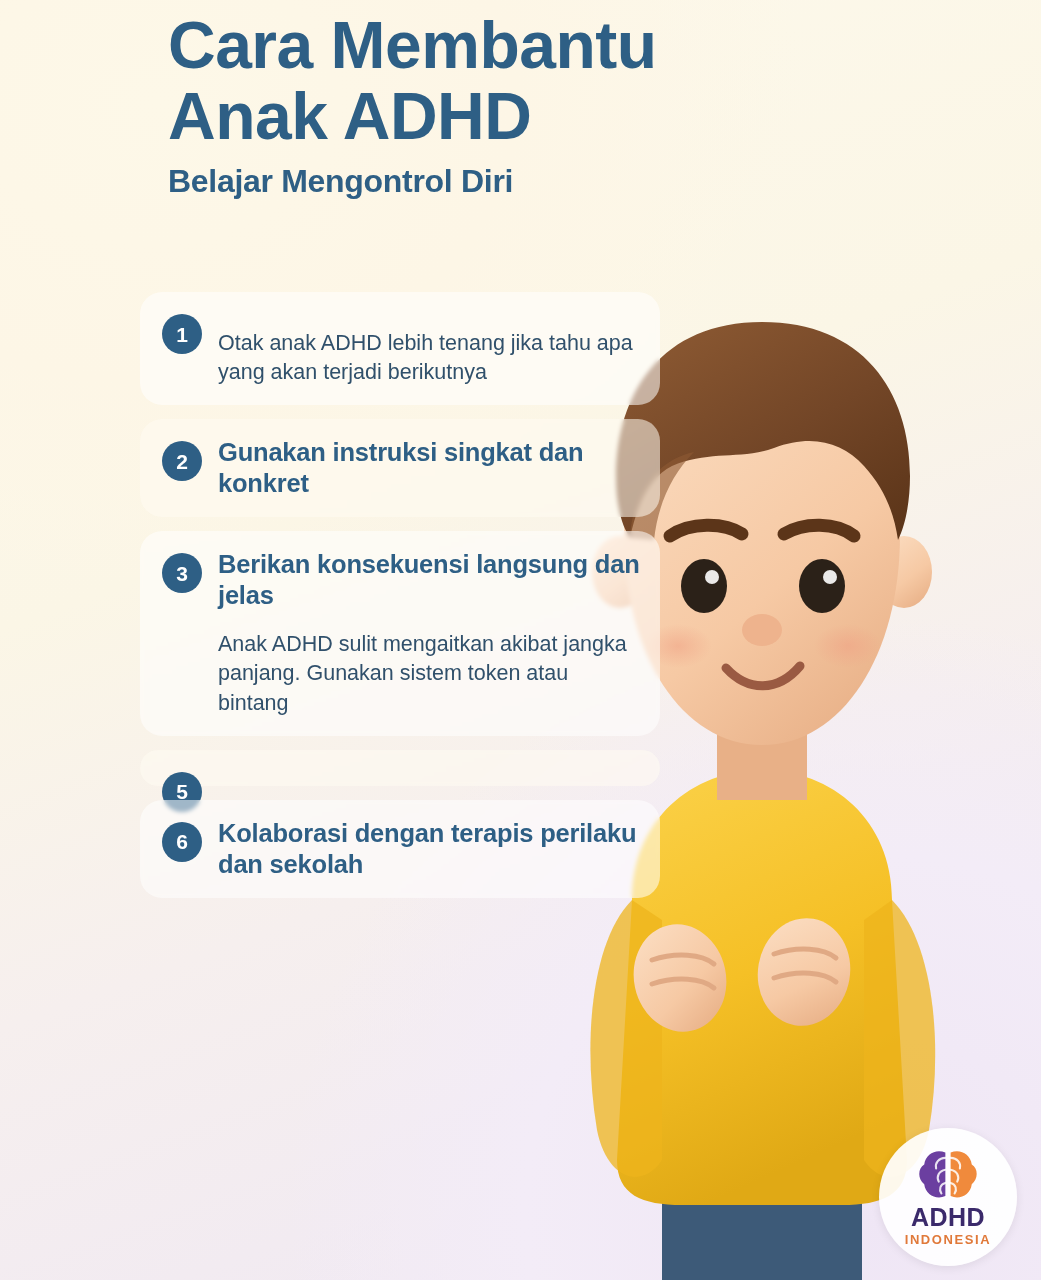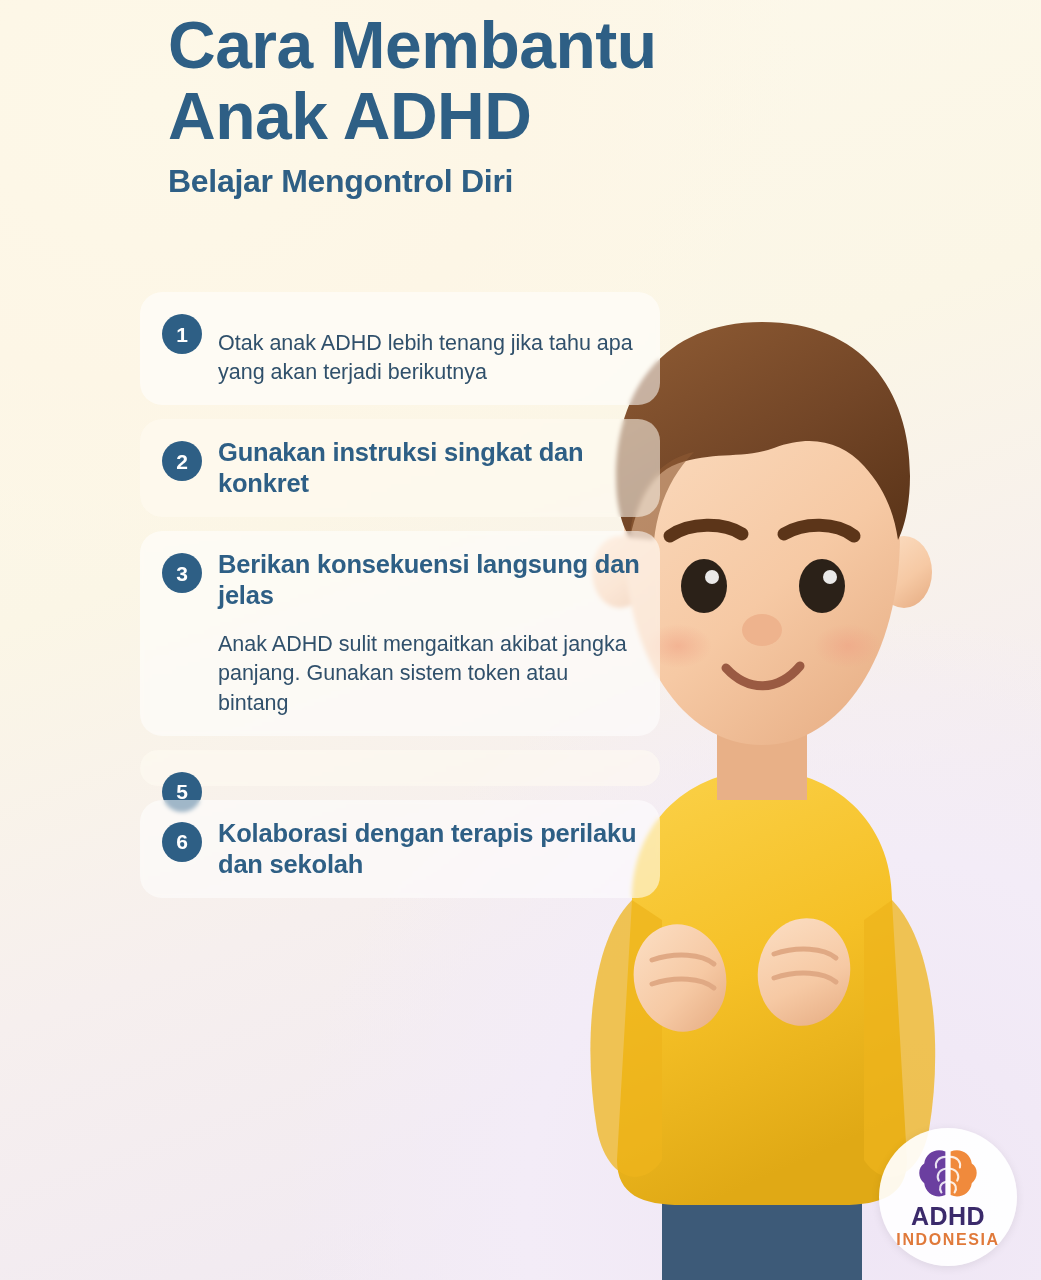--- a/index.html
+++ b/index.html
@@ -121,21 +121,21 @@
   }
   .logo-brain { width: 66px; height: 56px; margin-bottom: 2px; }
   .logo-text {
     font-size: 25px;
     font-weight: bold;
     color: #3b2a6b;
     letter-spacing: 0.5px;
     line-height: 1;
   }
   .logo-sub {
-    font-size: 16px;
+    font-size: 13px;
     font-weight: bold;
     color: #e0793a;
     letter-spacing: 1.6px;
     margin-top: 2px;
   }
 </style>
 </head>
 <body>
 
 <div class="poster">

